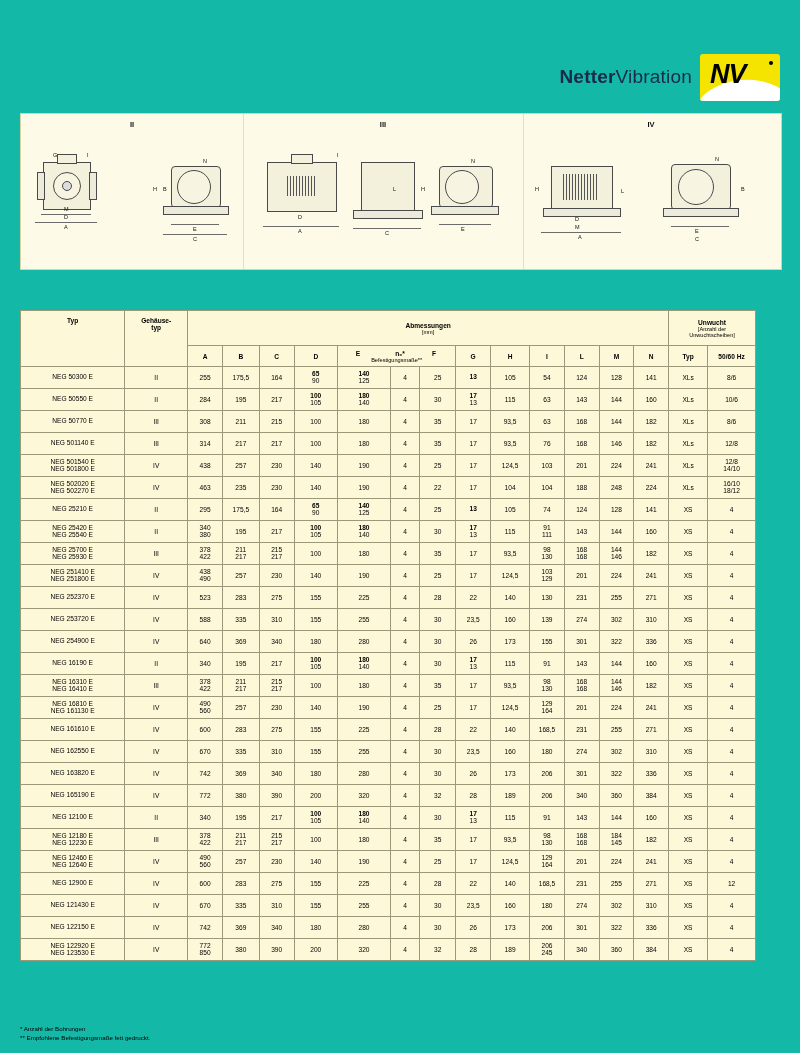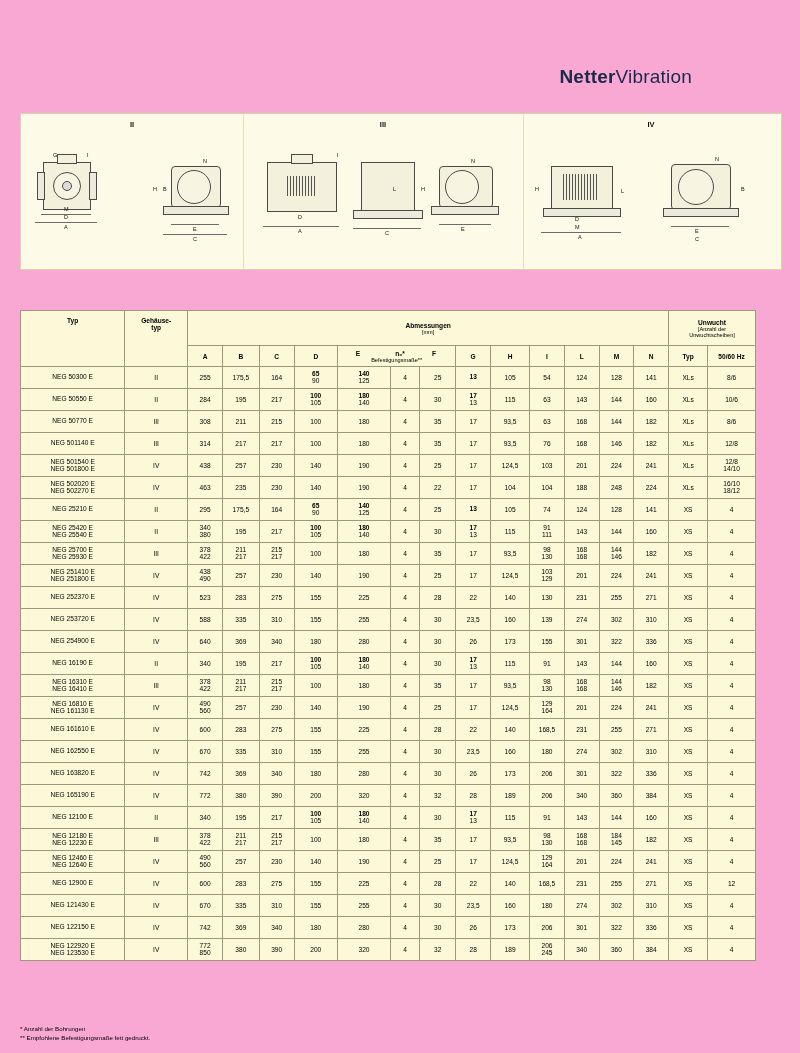--- a/index.html
+++ b/index.html
@@ -8,21 +8,21 @@
     background:#ffffff;
     font-family:"Liberation Sans", sans-serif;
     font-size:7px;
     color:#000;
     position:relative;
     overflow:hidden;
   }
   .page{
     position:absolute;
     left:0;top:0;width:800px;height:1053px;
-    background:#f9a8d4;
+    background:#14b8a6;
   }
   
   .header{
     position:absolute;left:20px;top:14px;width:760px;height:95px;
   }
   .brand{
     position:absolute;right:88px;top:52px;
     font-size:19px;font-weight:bold;color:#1b2a4a;
     letter-spacing:.2px;
     white-space:nowrap;
@@ -119,20 +119,25 @@
   .tall{height:22px;}
 </style>
 </head>
 <body>
 
 <div class="page">
 
   <div class="header">
     <div class="brand">
       <span>Netter</span><span class="b2">Vibration</span>
+    </div>
+    <div class="logo">
+      <div class="swoosh"></div>
+      <div class="nv">NV</div>
+      <div class="dot"></div>
     </div>
   </div>
 
   <div class="drawings">
 
     <div class="dwg-cell" style="left:0;width:222px;">
       <div class="dwg-label">II</div>
 
       <div class="dwgbox" style="left:22px;top:48px;width:46px;height:46px;"></div>
       <div class="circle" style="left:32px;top:58px;width:26px;height:26px;"></div>

